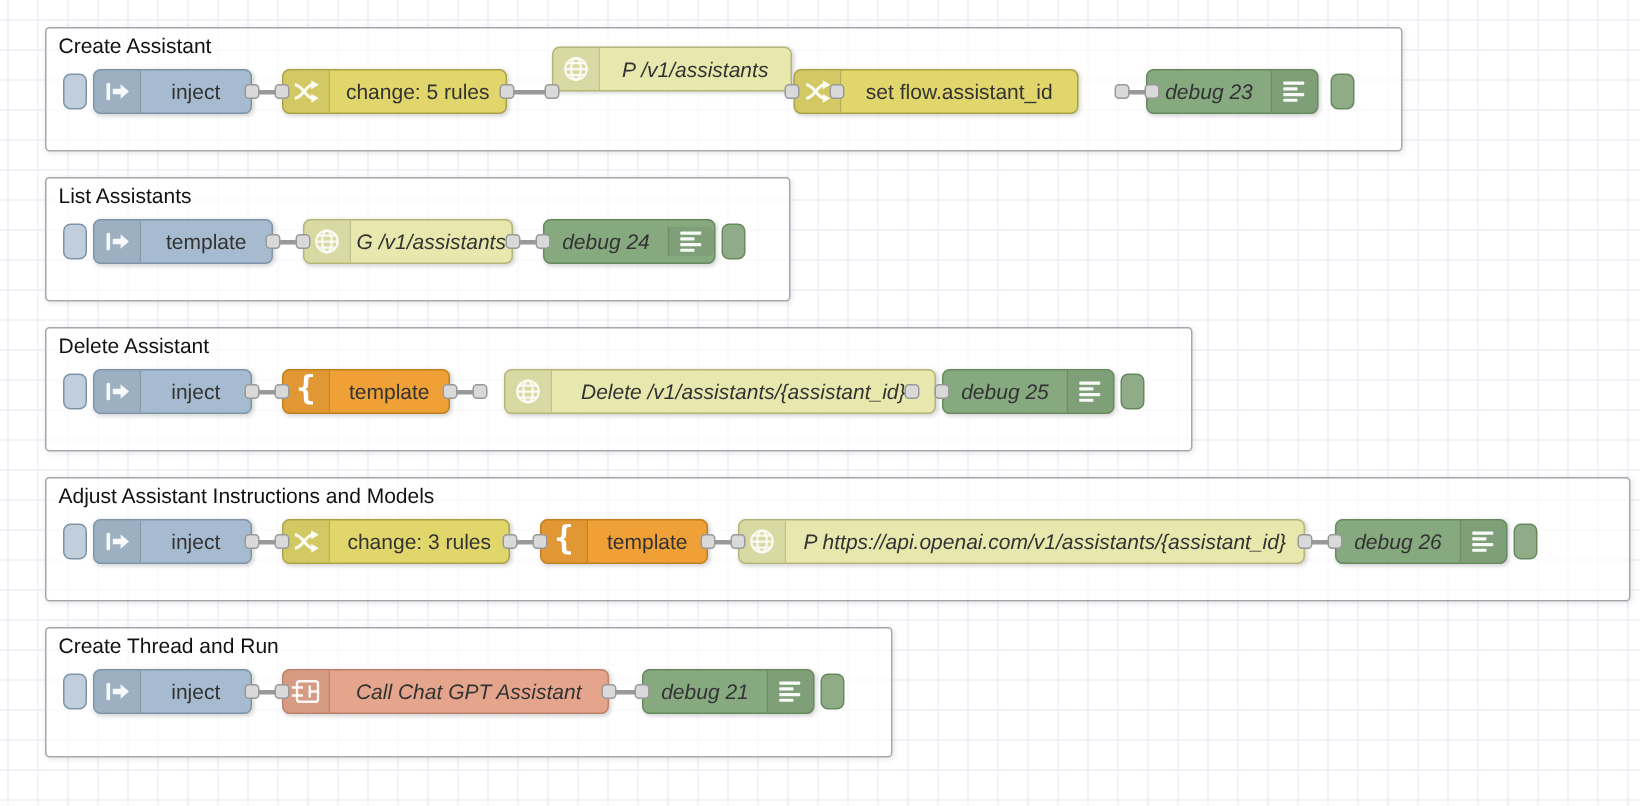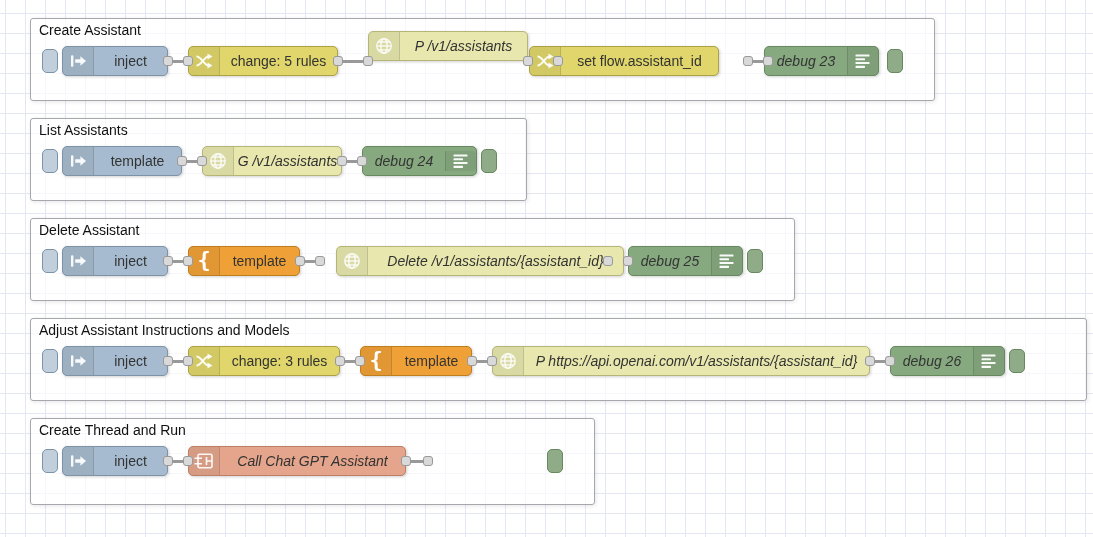--- a/index.html
+++ b/index.html
@@ -343,15 +343,28 @@
           <g stroke="#fff" stroke-opacity="0.92" stroke-width="1.6" fill="none">
             <rect x="5" y="3.2" width="14" height="13.6" rx="1.6"></rect>
             <path d="M1.5 7.3H9M1.5 12.7H9M13.5 6v8M13.5 10h5.5"></path>
           </g>
         </svg>
       </div>
       <span class="node-label italic">Call Chat GPT Assistant</span>
     </div>
     <div class="port" style="left: 183px; top: 456px; background: rgb(217, 217, 217); border-color: rgb(153, 153, 153);"></div>
     <div class="port" style="left: 401px; top: 456px; background: rgb(217, 217, 217); border-color: rgb(153, 153, 153);"></div>
+    <div class="node debug" style="left: 428px; top: 446px; width: 115px; background: rgb(135, 169, 128); border-color: rgb(102, 137, 94);">
+      <span class="node-label italic">debug 21</span>
+      <div class="icon-region right">
+        <svg width="20" height="20" viewBox="0 0 20 20">
+          <g fill="#fff" fill-opacity="0.95">
+            <rect x="2.5" y="3.4" width="14" height="2.1" rx="0.6"></rect>
+            <rect x="2.5" y="7.2" width="9.5" height="2.1" rx="0.6"></rect>
+            <rect x="2.5" y="11" width="14" height="2.1" rx="0.6"></rect>
+            <rect x="2.5" y="14.8" width="9.5" height="2.1" rx="0.6"></rect>
+          </g>
+        </svg>
+      </div>
+    </div>
     <div class="port" style="left: 423px; top: 456px; background: rgb(217, 217, 217); border-color: rgb(153, 153, 153);"></div>
     <div class="nr-button" style="left: 547px; top: 449px; background: rgb(143, 171, 135); border-color: rgb(102, 137, 94);"></div>
   </div>
 
 </body></html>

